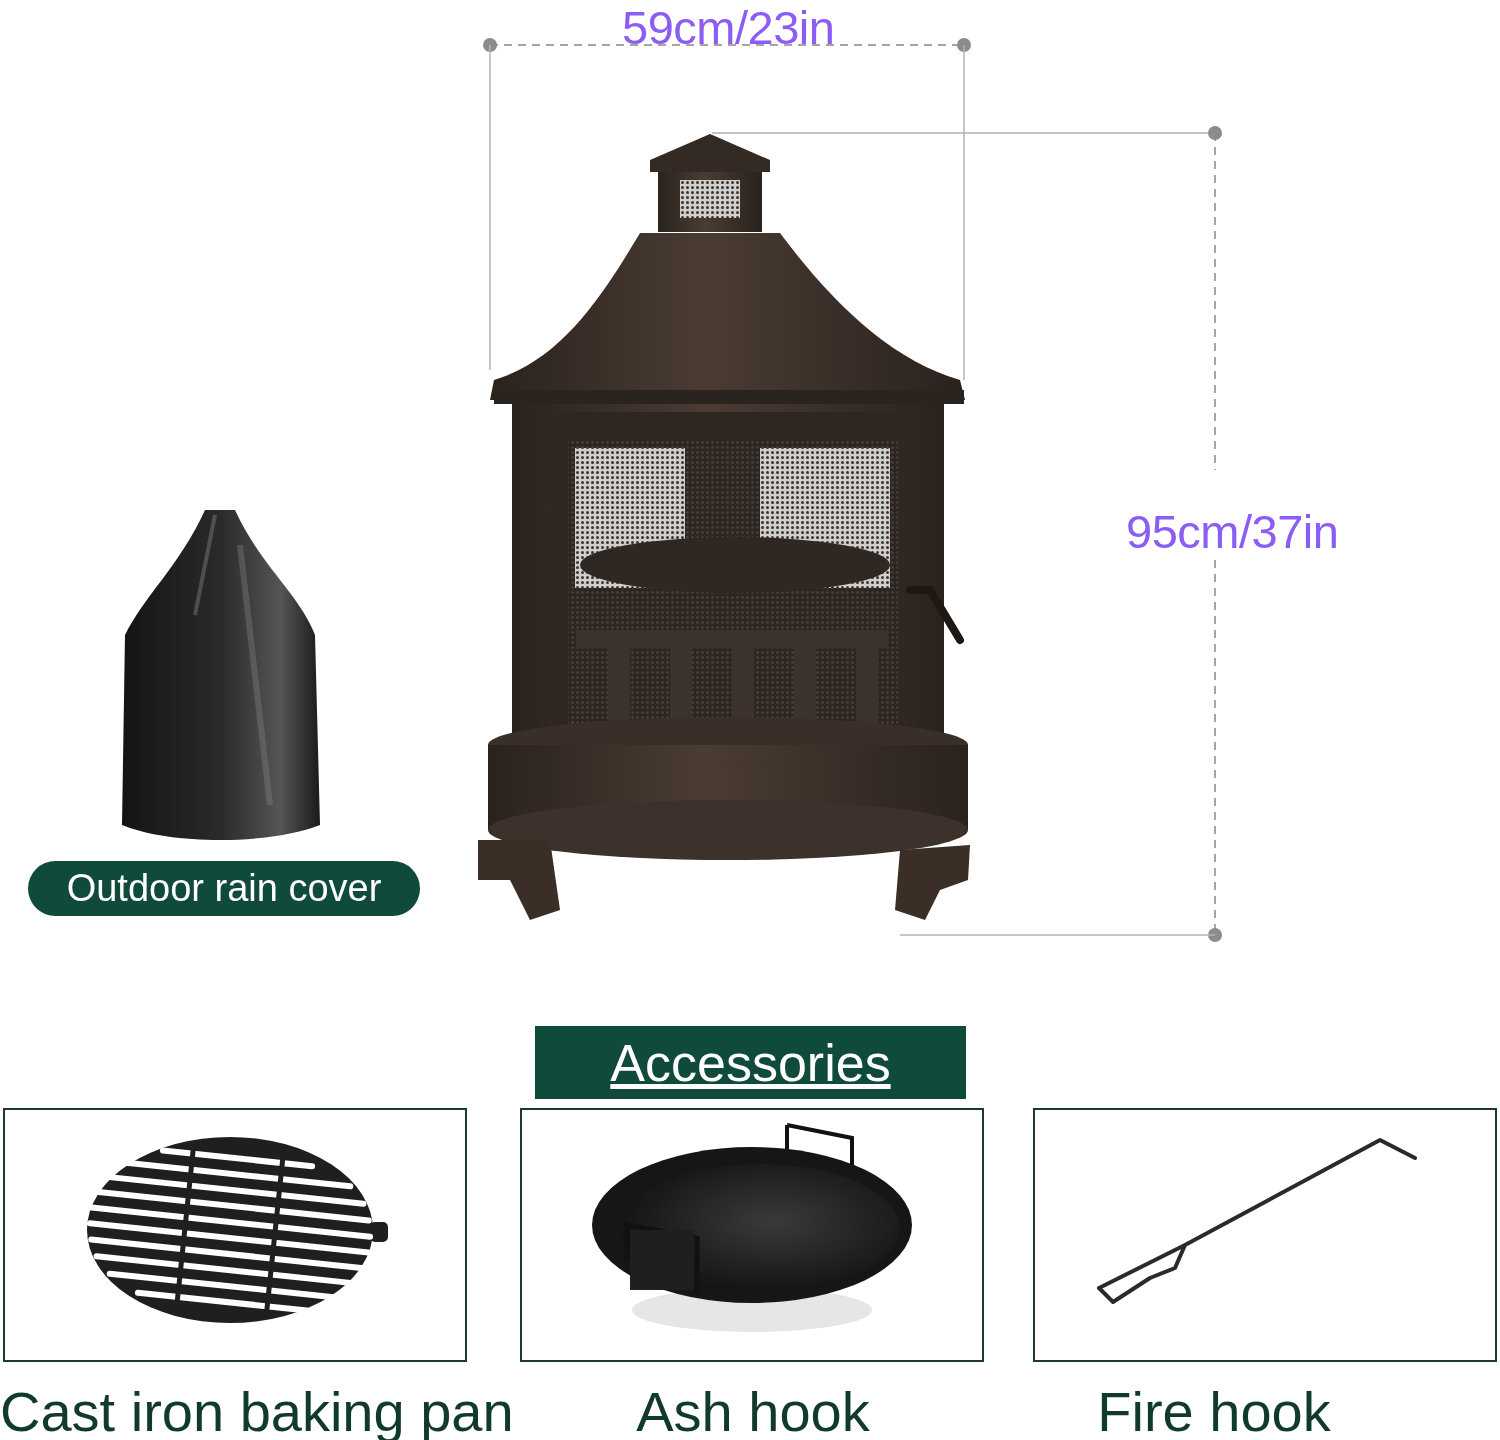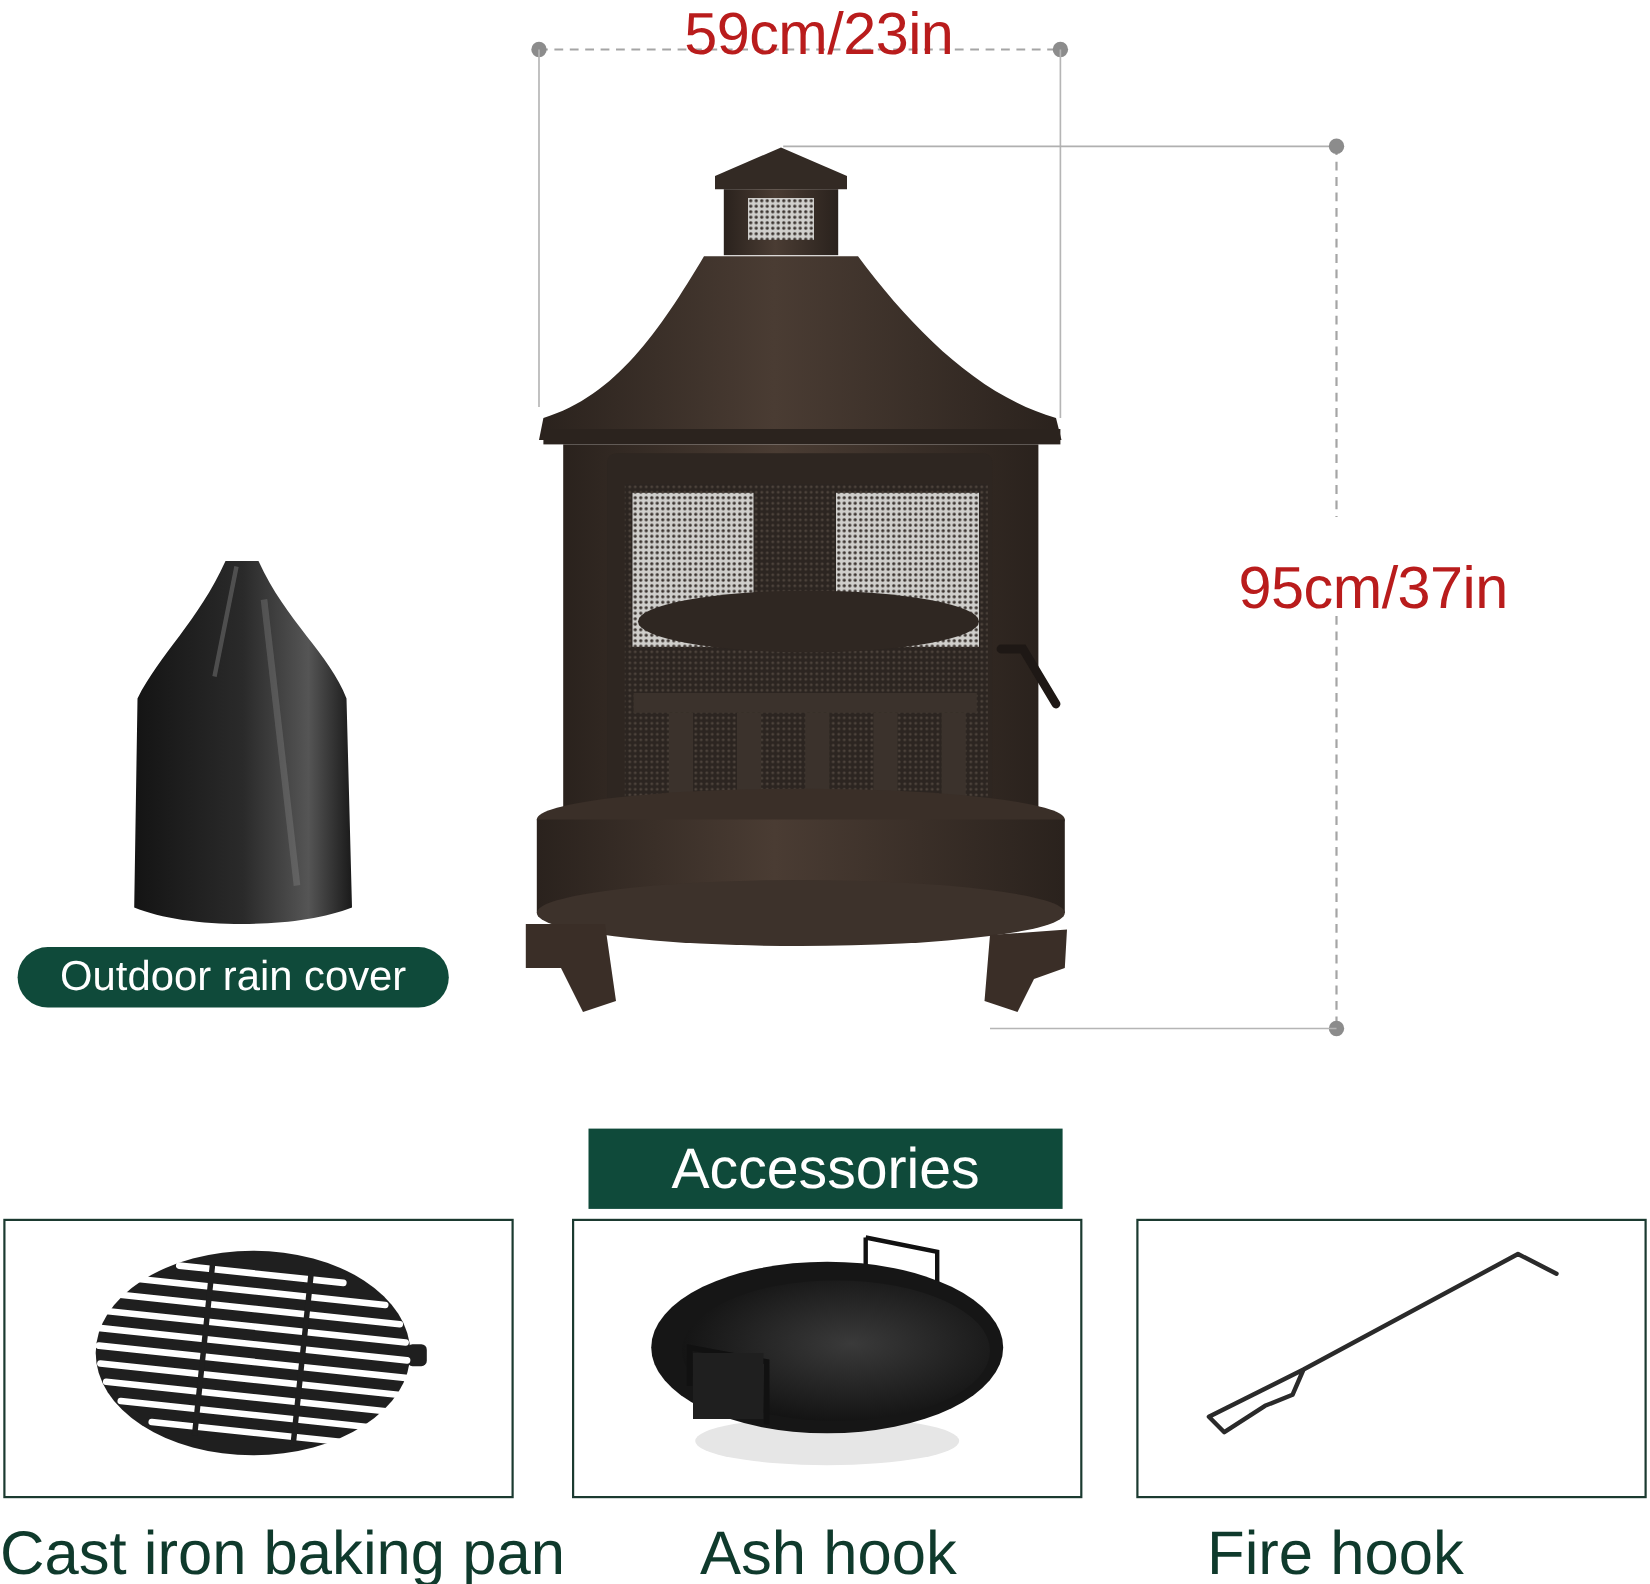--- a/index.html
+++ b/index.html
@@ -1,20 +1,20 @@
 <!DOCTYPE html>
 <html><head>
 <meta charset="utf-8">
 <style>
   html, body { margin:0; padding:0; background:#ffffff; }
   body { width:1500px; height:1440px; position:relative; overflow:hidden; font-family:"Liberation Sans", sans-serif; }
   .abs { position:absolute; }
-  .dim-text { color:#b91c1c; font-size:54px; line-height:1; white-space:nowrap; letter-spacing:-0.5px; }
-  .pill { position:absolute; left:16px; top:861px; width:392px; height:55px; border-radius:28px; background:#0f4a3a; color:#ffffff; font-size:38px; display:flex; align-items:center; justify-content:center; white-space:nowrap; }
-  .acc-header { position:absolute; left:535px; top:1026px; width:431px; height:73px; background:#0f4a3a; color:#ffffff; font-size:52px; display:flex; align-items:center; justify-content:center; }
+  .dim-text { color:#8b5cf6; font-size:47px; line-height:1; white-space:nowrap; letter-spacing:-0.5px; }
+  .pill { position:absolute; left:28px; top:861px; width:392px; height:55px; border-radius:28px; background:#0f4a3a; color:#ffffff; font-size:38px; display:flex; align-items:center; justify-content:center; white-space:nowrap; }
+  .acc-header { position:absolute; left:535px; top:1026px; width:431px; height:73px; background:#0f4a3a; color:#ffffff; font-size:52px; display:flex; align-items:center; justify-content:center;text-decoration:underline; }
   .card { position:absolute; top:1108px; height:254px; border:2px solid #1b3a30; background:#fff; box-sizing:border-box; overflow:hidden; }
   .caption { position:absolute; top:1384px; font-size:56px; color:#0f3a2c; text-align:center; white-space:nowrap; line-height:1; }
   svg { display:block; }
 </style>
 </head>
 <body>
 
 <svg class="abs" style="left:0;top:0" width="1500" height="1000">
 
   <line x1="490" y1="45" x2="964" y2="45" stroke="#a5a5a5" stroke-width="2" stroke-dasharray="8,6"></line>

